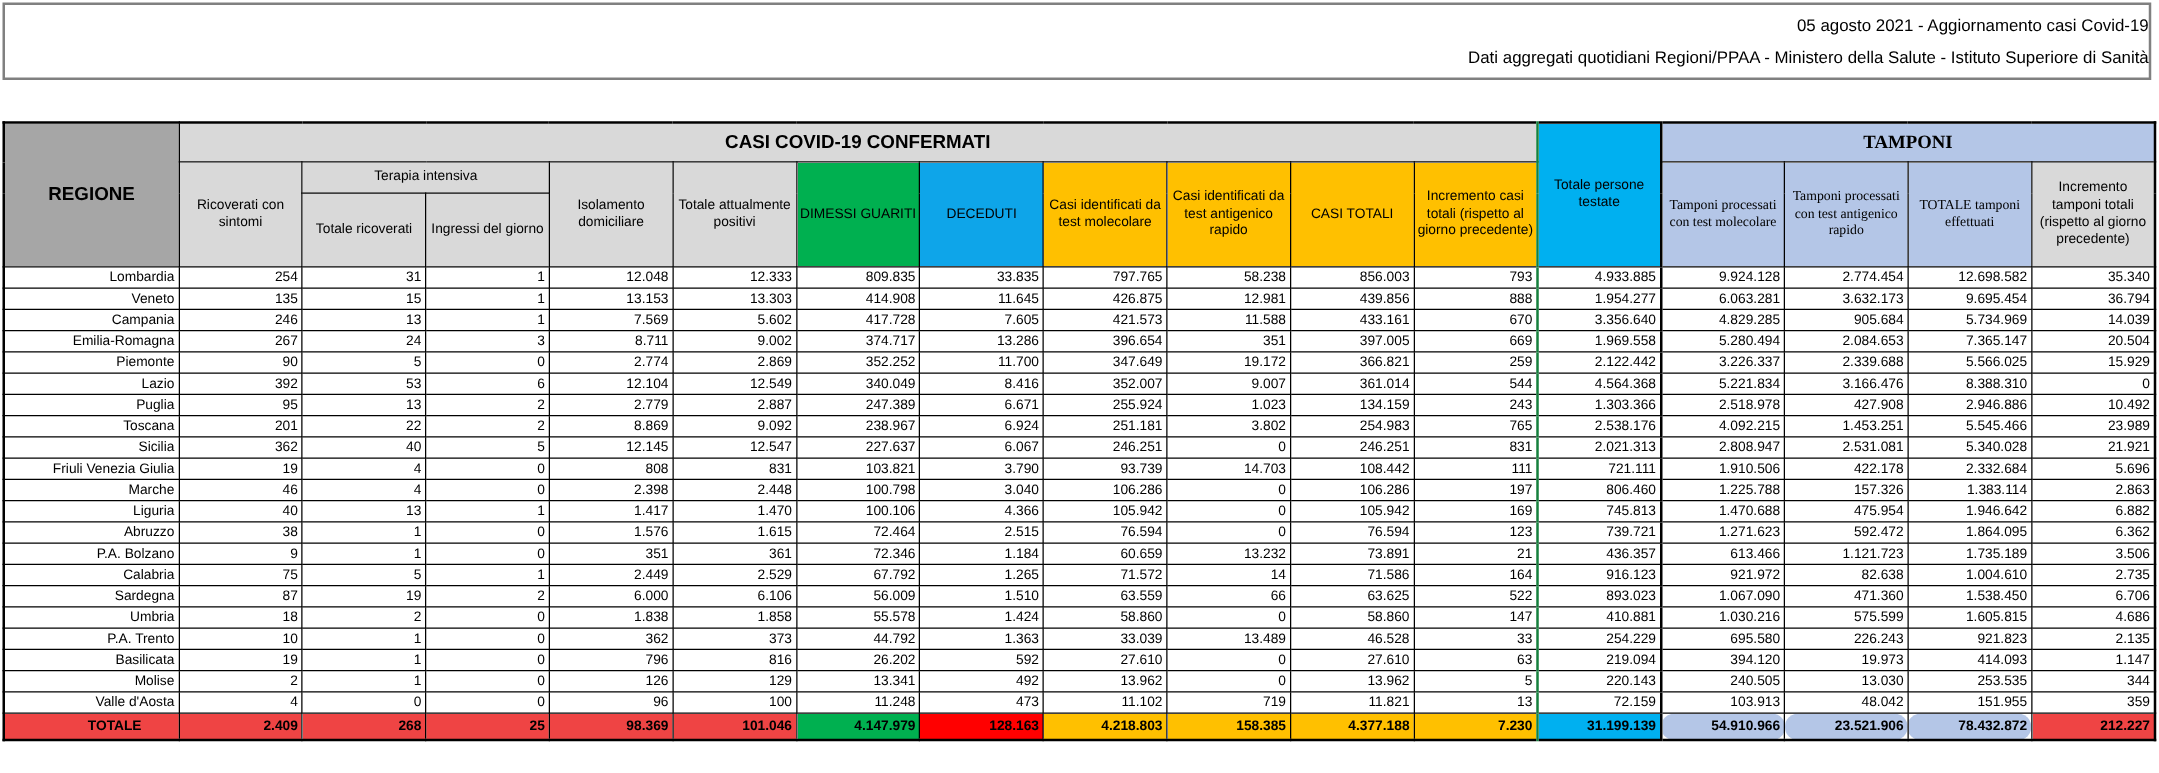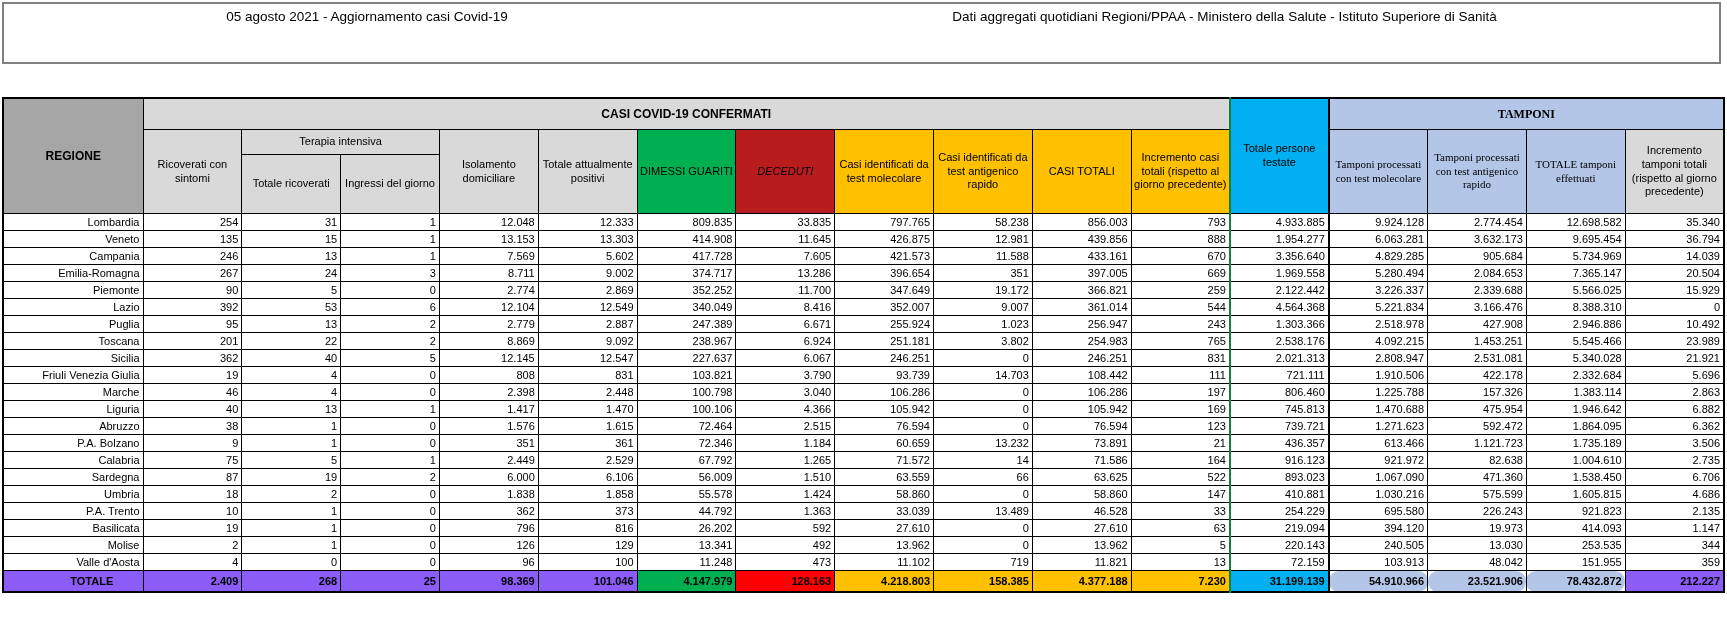--- a/index.html
+++ b/index.html
@@ -3,56 +3,57 @@
 <meta charset="utf-8">
 <style>
   html,body { margin:0; padding:0; background:#fff; }
   .page {
     width:1727px; height:618px; position:relative; overflow:hidden;
     font-family:"Liberation Sans", sans-serif; color:#000; background:#fff;
   }
   .title-box {
     position:absolute; left:2px; top:2px; width:1719px; height:62px;
     border:2px solid #808080; text-align:center;
-    display:flex; flex-direction:row; justify-content:space-around; padding:4px 0;
+    display:flex; flex-direction:column; justify-content:space-around; padding:4px 0;
     box-sizing:border-box;
+    align-items:flex-end;
   }
   .title-line { font-size:13.5px; line-height:18px; }
 
   table.covid {
     position:absolute; top:97px; left:2px; width:1723px;
     border-collapse:collapse; table-layout:fixed;
     border:2px solid #000;
   }
   .covid th, .covid td {
     border:1px solid #000; font-size:11px; vertical-align:middle;
     overflow:hidden; padding:0 3px;
   }
   .covid thead th {
     font-weight:normal; text-align:center; white-space:normal;
     line-height:1.25; background:#D9D9D9; padding:1px 2px;
   }
   .covid thead tr.r1 th { height:28px; }
   .covid thead tr.r2 th.band { height:22px;text-align:center; }
   .covid thead tr.r3 th { height:56px; }
-  .covid thead th.bold { font-weight:bold; font-size:12px; }
+  .covid thead th.bold { font-weight:bold; font-size:15px; }
   .covid thead th.dk    { background:#A6A6A6; }
   .covid thead th.green { background:#00B050; }
-  .covid thead th.red   { background:#b91c1c;font-style:italic; }
+  .covid thead th.red   { background:#0ea5e9; }
   .covid thead th.yellow{ background:#FFC000; }
   .covid thead th.cyan  { background:#00B0F0; }
   .covid thead th.lblue { background:#B4C6E7;font-family:Liberation Serif, serif; }
 
   .covid tbody td { height:16px; line-height:16px; white-space:nowrap; background:#fff; }
   .covid tbody td.region { text-align:right; }
   .covid td.num { text-align:right; }
 
   .covid tfoot td { height:20px; font-weight:bold; white-space:nowrap; }
   .covid tfoot td.region { text-align:center; }
-  .covid td.grey  { background:#8b5cf6;padding-left:40px; }
+  .covid td.grey  { background:#ef4444;padding-left:40px; }
   .covid td.green { background:#00B050; }
   .covid td.red   { background:#FF0000;padding-left:32px; }
   .covid td.yellow{ background:#FFC000; }
   .covid td.cyan  { background:#00B0F0; }
   .covid td.lblue { background:#B4C6E7;border-radius:10px; }
 
   .covid .bL2 { border-left:2px solid #15803d; }
   .covid .bR2 { border-right:2px solid #000; }
 </style>
 </head>
@@ -232,21 +233,21 @@
           <td class="region">Puglia</td>
           <td class="num">95</td>
           <td class="num">13</td>
           <td class="num">2</td>
           <td class="num">2.779</td>
           <td class="num">2.887</td>
           <td class="num">247.389</td>
           <td class="num">6.671</td>
           <td class="num">255.924</td>
           <td class="num">1.023</td>
-          <td class="num">256.947</td>
+          <td class="num">134.159</td>
           <td class="num">243</td>
           <td class="num bL2 bR2">1.303.366</td>
           <td class="num">2.518.978</td>
           <td class="num">427.908</td>
           <td class="num">2.946.886</td>
           <td class="num">10.492</td>
         </tr>
         <tr>
           <td class="region">Toscana</td>
           <td class="num">201</td>

